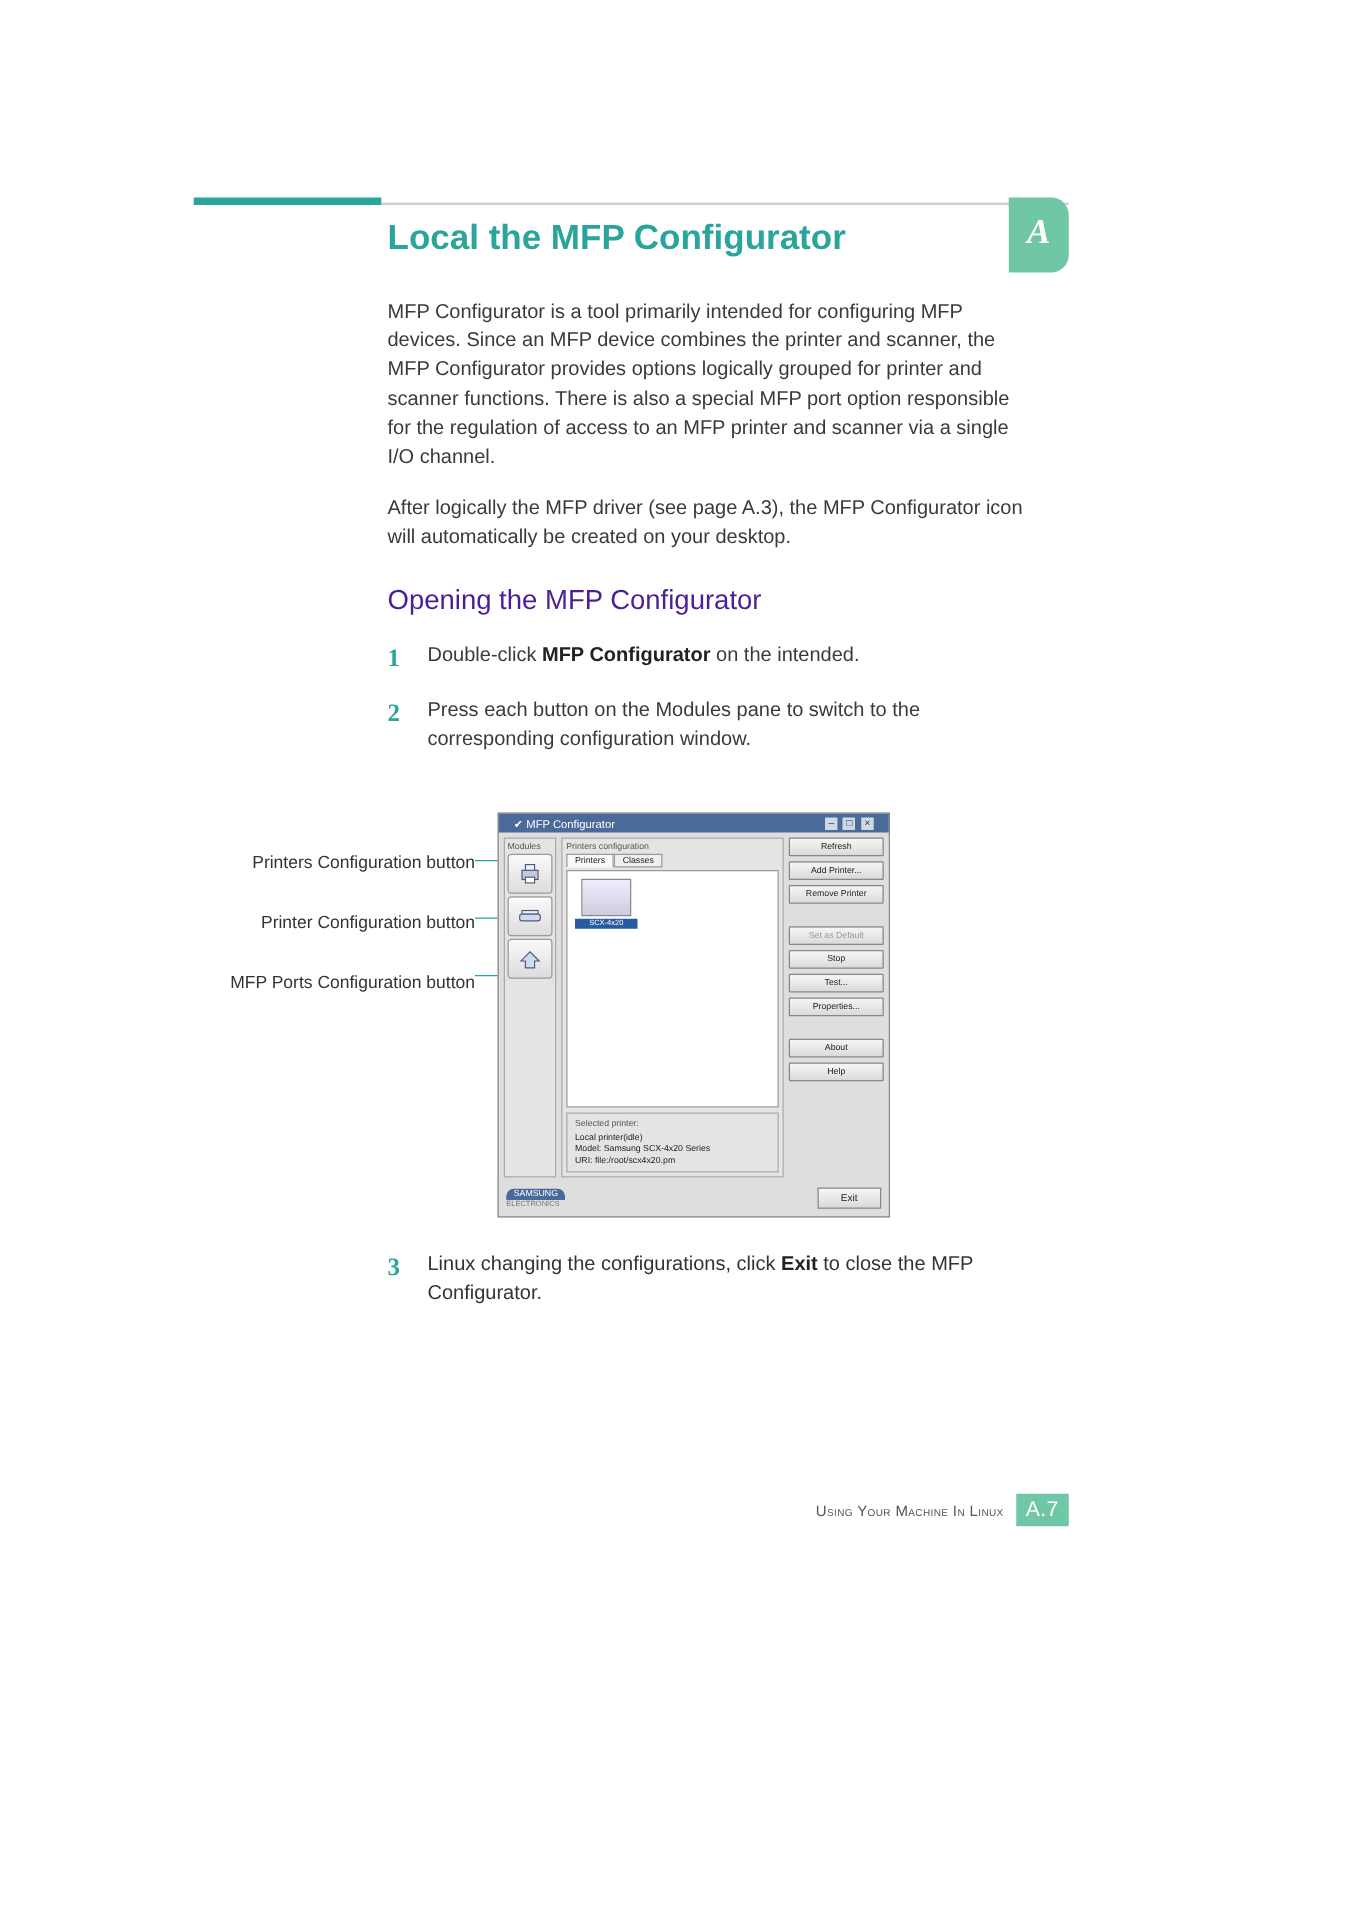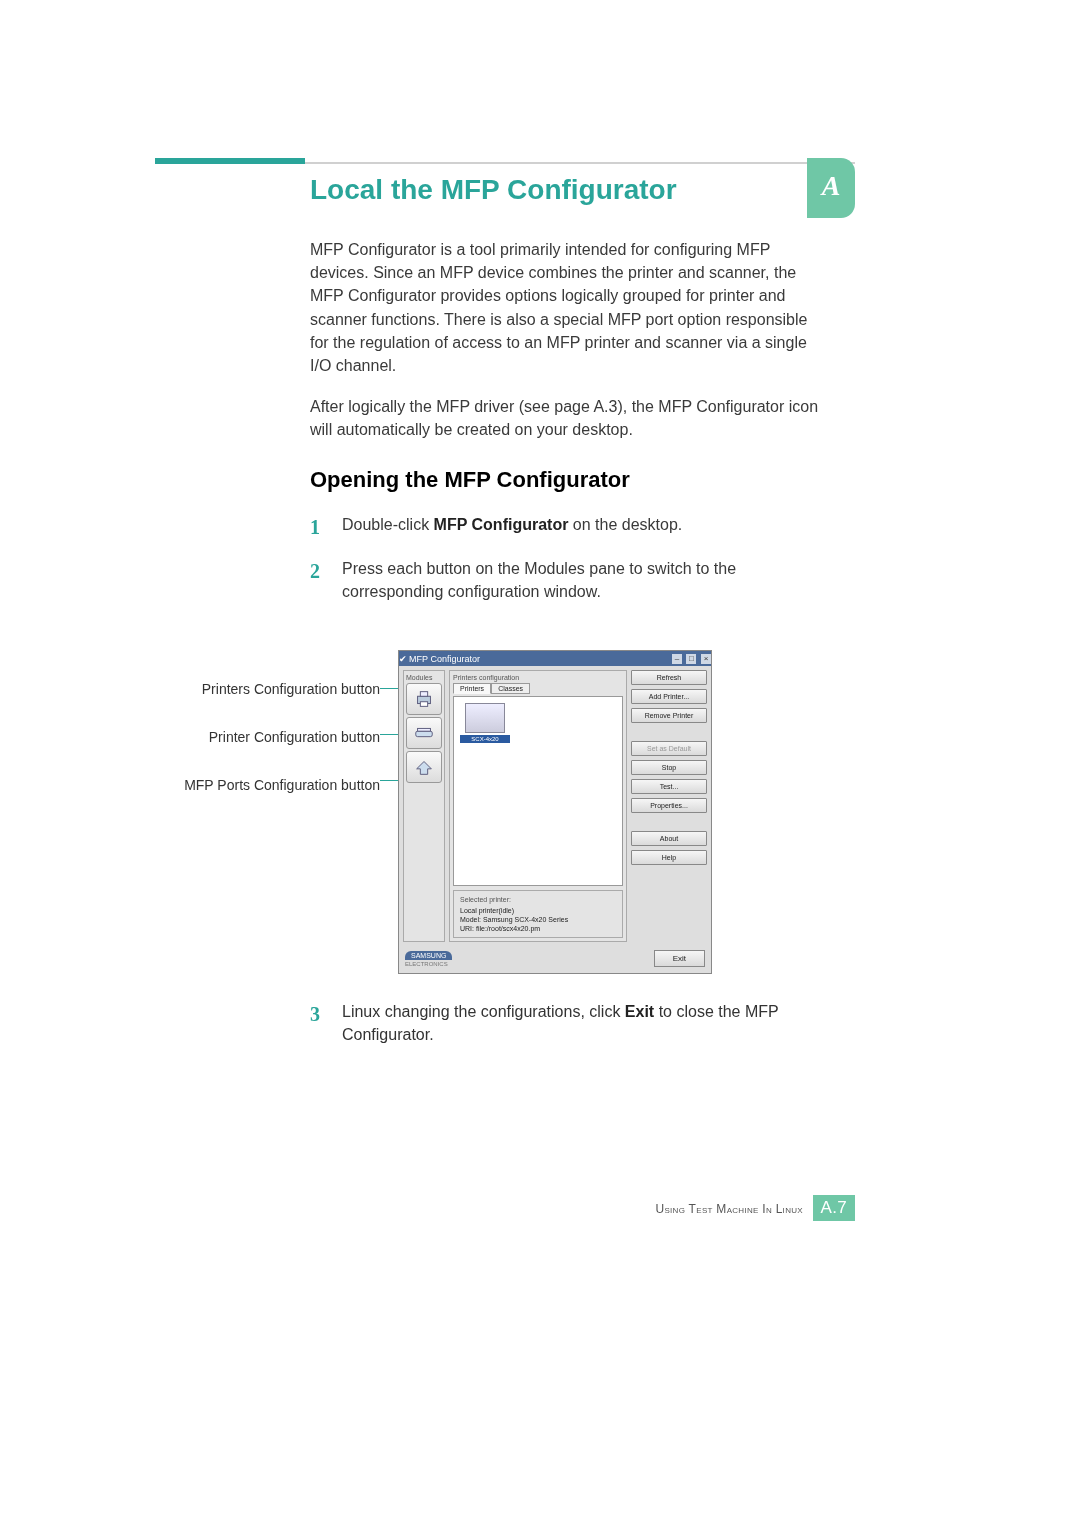--- a/index.html
+++ b/index.html
@@ -57,22 +57,22 @@
     left: 310px;
     top: 238px;
     width: 520px;
     font-size: 16px;
     line-height: 1.45;
     color: #3a3a3a;
   }
   .body p { margin-bottom: 18px; }
   h2.subsection {
     font-size: 22px;
-    font-weight: bold;
-    color: #000000;
+    font-weight: normal;
+    color: #4c1d95;
     margin-top: 22px;
     margin-bottom: 18px;
   }
   ol.steps { list-style: none; }
   ol.steps > li {
     position: relative;
     padding-left: 32px;
     margin-bottom: 20px;
   }
   ol.steps > li .num {
@@ -113,21 +113,21 @@
     top: 0;
     width: 314px;
     background: #dedede;
     border: 1px solid #888;
     font-size: 8px;
     color: #222;
   }
   .shot-titlebar {
     background: #4a6a9a;
     color: #fff;
-    padding: 2px 0;
+    padding: 2px 12px;
     font-size: 9px;
     display:flex;
     justify-content: space-between;
     align-items:center;
   }
   .tb-icons span {
     display:inline-block; width:10px; height:10px;
     background:#cfd8e5; margin-left:2px; font-size:8px;
     text-align:center; line-height:10px; color:#333;
   }
@@ -246,21 +246,21 @@
 <div class="body">
   <p>MFP Configurator is a tool primarily intended for configuring MFP devices. Since an MFP device combines the printer and scanner, the MFP Configurator provides options logically grouped for printer and scanner functions. There is also a special MFP port option responsible for the regulation of access to an MFP printer and scanner via a single I/O channel.</p>
   <p>After logically the MFP driver (see page A.3), the MFP Configurator icon will automatically be created on your desktop.</p>
 
   <h2 class="subsection">Opening the MFP Configurator</h2>
 
   <ol class="steps">
     <li>
       <span class="num">1</span>
       <p>
-        <span>Double-click </span><b>MFP Configurator</b><span> on the desktop.</span>
+        <span>Double-click </span><b>MFP Configurator</b><span> on the intended.</span>
       </p>
     </li>
     <li>
       <span class="num">2</span>
       <p>Press each button on the Modules pane to switch to the corresponding configuration window.</p>
     </li>
   </ol>
 </div>
 
 <div class="shot-wrap">
@@ -356,16 +356,16 @@
   <div class="stepish">
     <span class="num">3</span>
     <p>
       <span>Linux changing the configurations, click </span><b>Exit</b><span> to close the MFP Configurator.</span>
     </p>
   </div>
 </div>
 
 <div class="footer">
   <div class="footer-inner">
-    <span>Using Test Machine In Linux</span>
+    <span>Using Your Machine In Linux</span>
     <span class="pg">A.7</span>
   </div>
 </div>
 
 </body></html>

